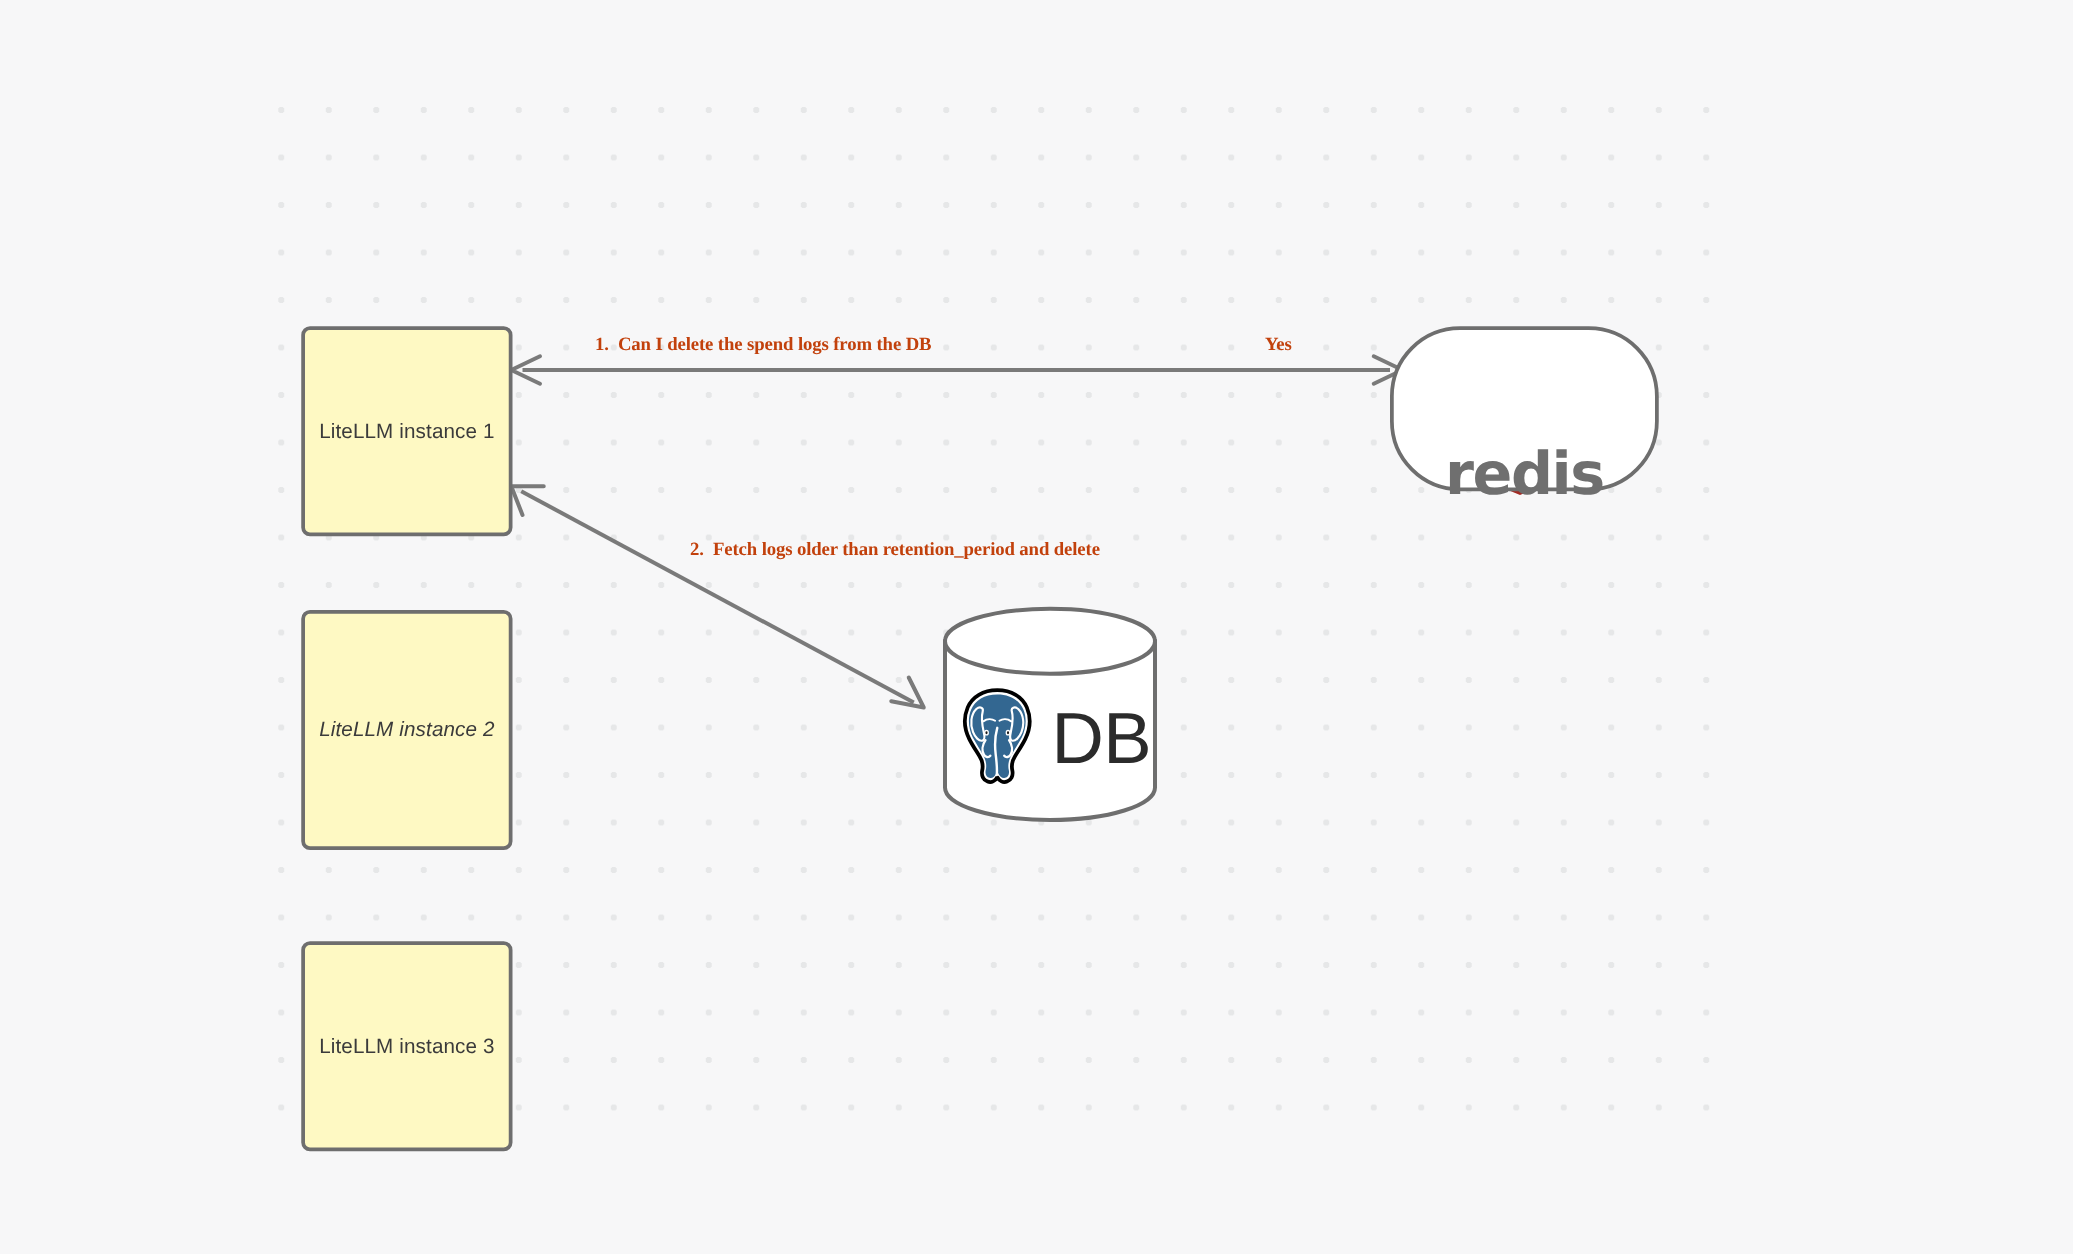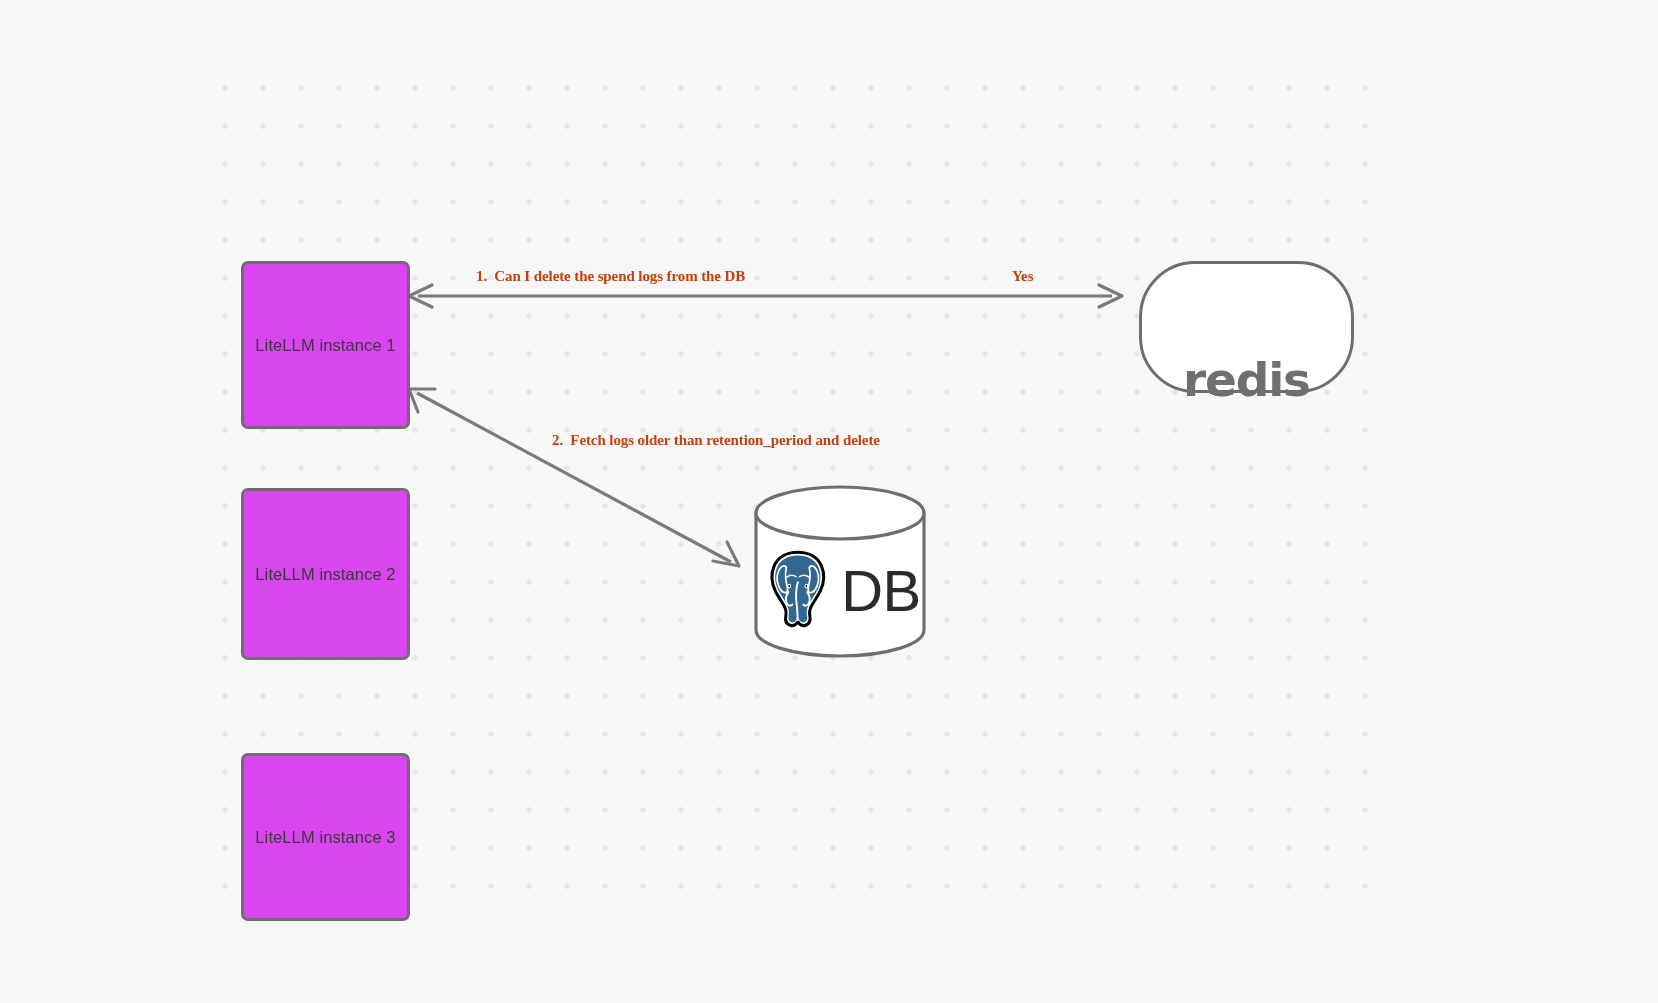--- a/index.html
+++ b/index.html
@@ -21,21 +21,21 @@
     top: 69px;
     width: 1180px;
     height: 840px;
     background-image: radial-gradient(#e6e7e8 2.6px, transparent 2.7px);
     background-size: 38px 38px;
     background-position: 0 0;
     pointer-events: none;
   }
   .node-box {
     position: absolute;
-    background: #d946ef;
+    background: #fef9c3;
     border: 3px solid #6e6e6e;
     border-radius: 7px;
     box-sizing: border-box;
     display: flex;
     align-items: center;
     justify-content: center;
   }
   .node-box-label {
     font-size: 16.5px;
     color: #3b3b3b;
@@ -210,29 +210,29 @@
       <path d="M 50 24 L 68 24 L 59 34 Z" fill="#ffffff"></path>
 
       <path d="M 84 14 L 100 18 L 92 26 L 78 22 Z" fill="#7a1c16"></path>
     </g>
   </svg>
 
   <div class="node-box" style="left:241px; top:261px; width:169px; height:168px;">
     <span class="node-box-label">LiteLLM instance 1</span>
   </div>
 
-  <div class="node-box" style="left:241px; top:488px; width:169px; height:172px;">
+  <div class="node-box" style="left:241px; top:488px; width:169px; height:192px;font-style:italic;">
     <span class="node-box-label">LiteLLM instance 2</span>
   </div>
 
   <div class="node-box" style="left:241px; top:753px; width:169px; height:168px;">
     <span class="node-box-label">LiteLLM instance 3</span>
   </div>
 
-  <div class="redis-node" style="left:1112px; top:261px; width:215px; height:132px;margin-left:27px;">
+  <div class="redis-node" style="left:1112px; top:261px; width:215px; height:132px;">
     <div class="redis-logo-wrap">
       <div style="width:110px;height:105px;"></div>
       <div class="redis-word">redis</div>
     </div>
   </div>
 
   <div class="db-inner-label" style="left:836px; top:565px; width:90px; height:52px;">
     <span class="db-text">DB</span>
   </div>
 

